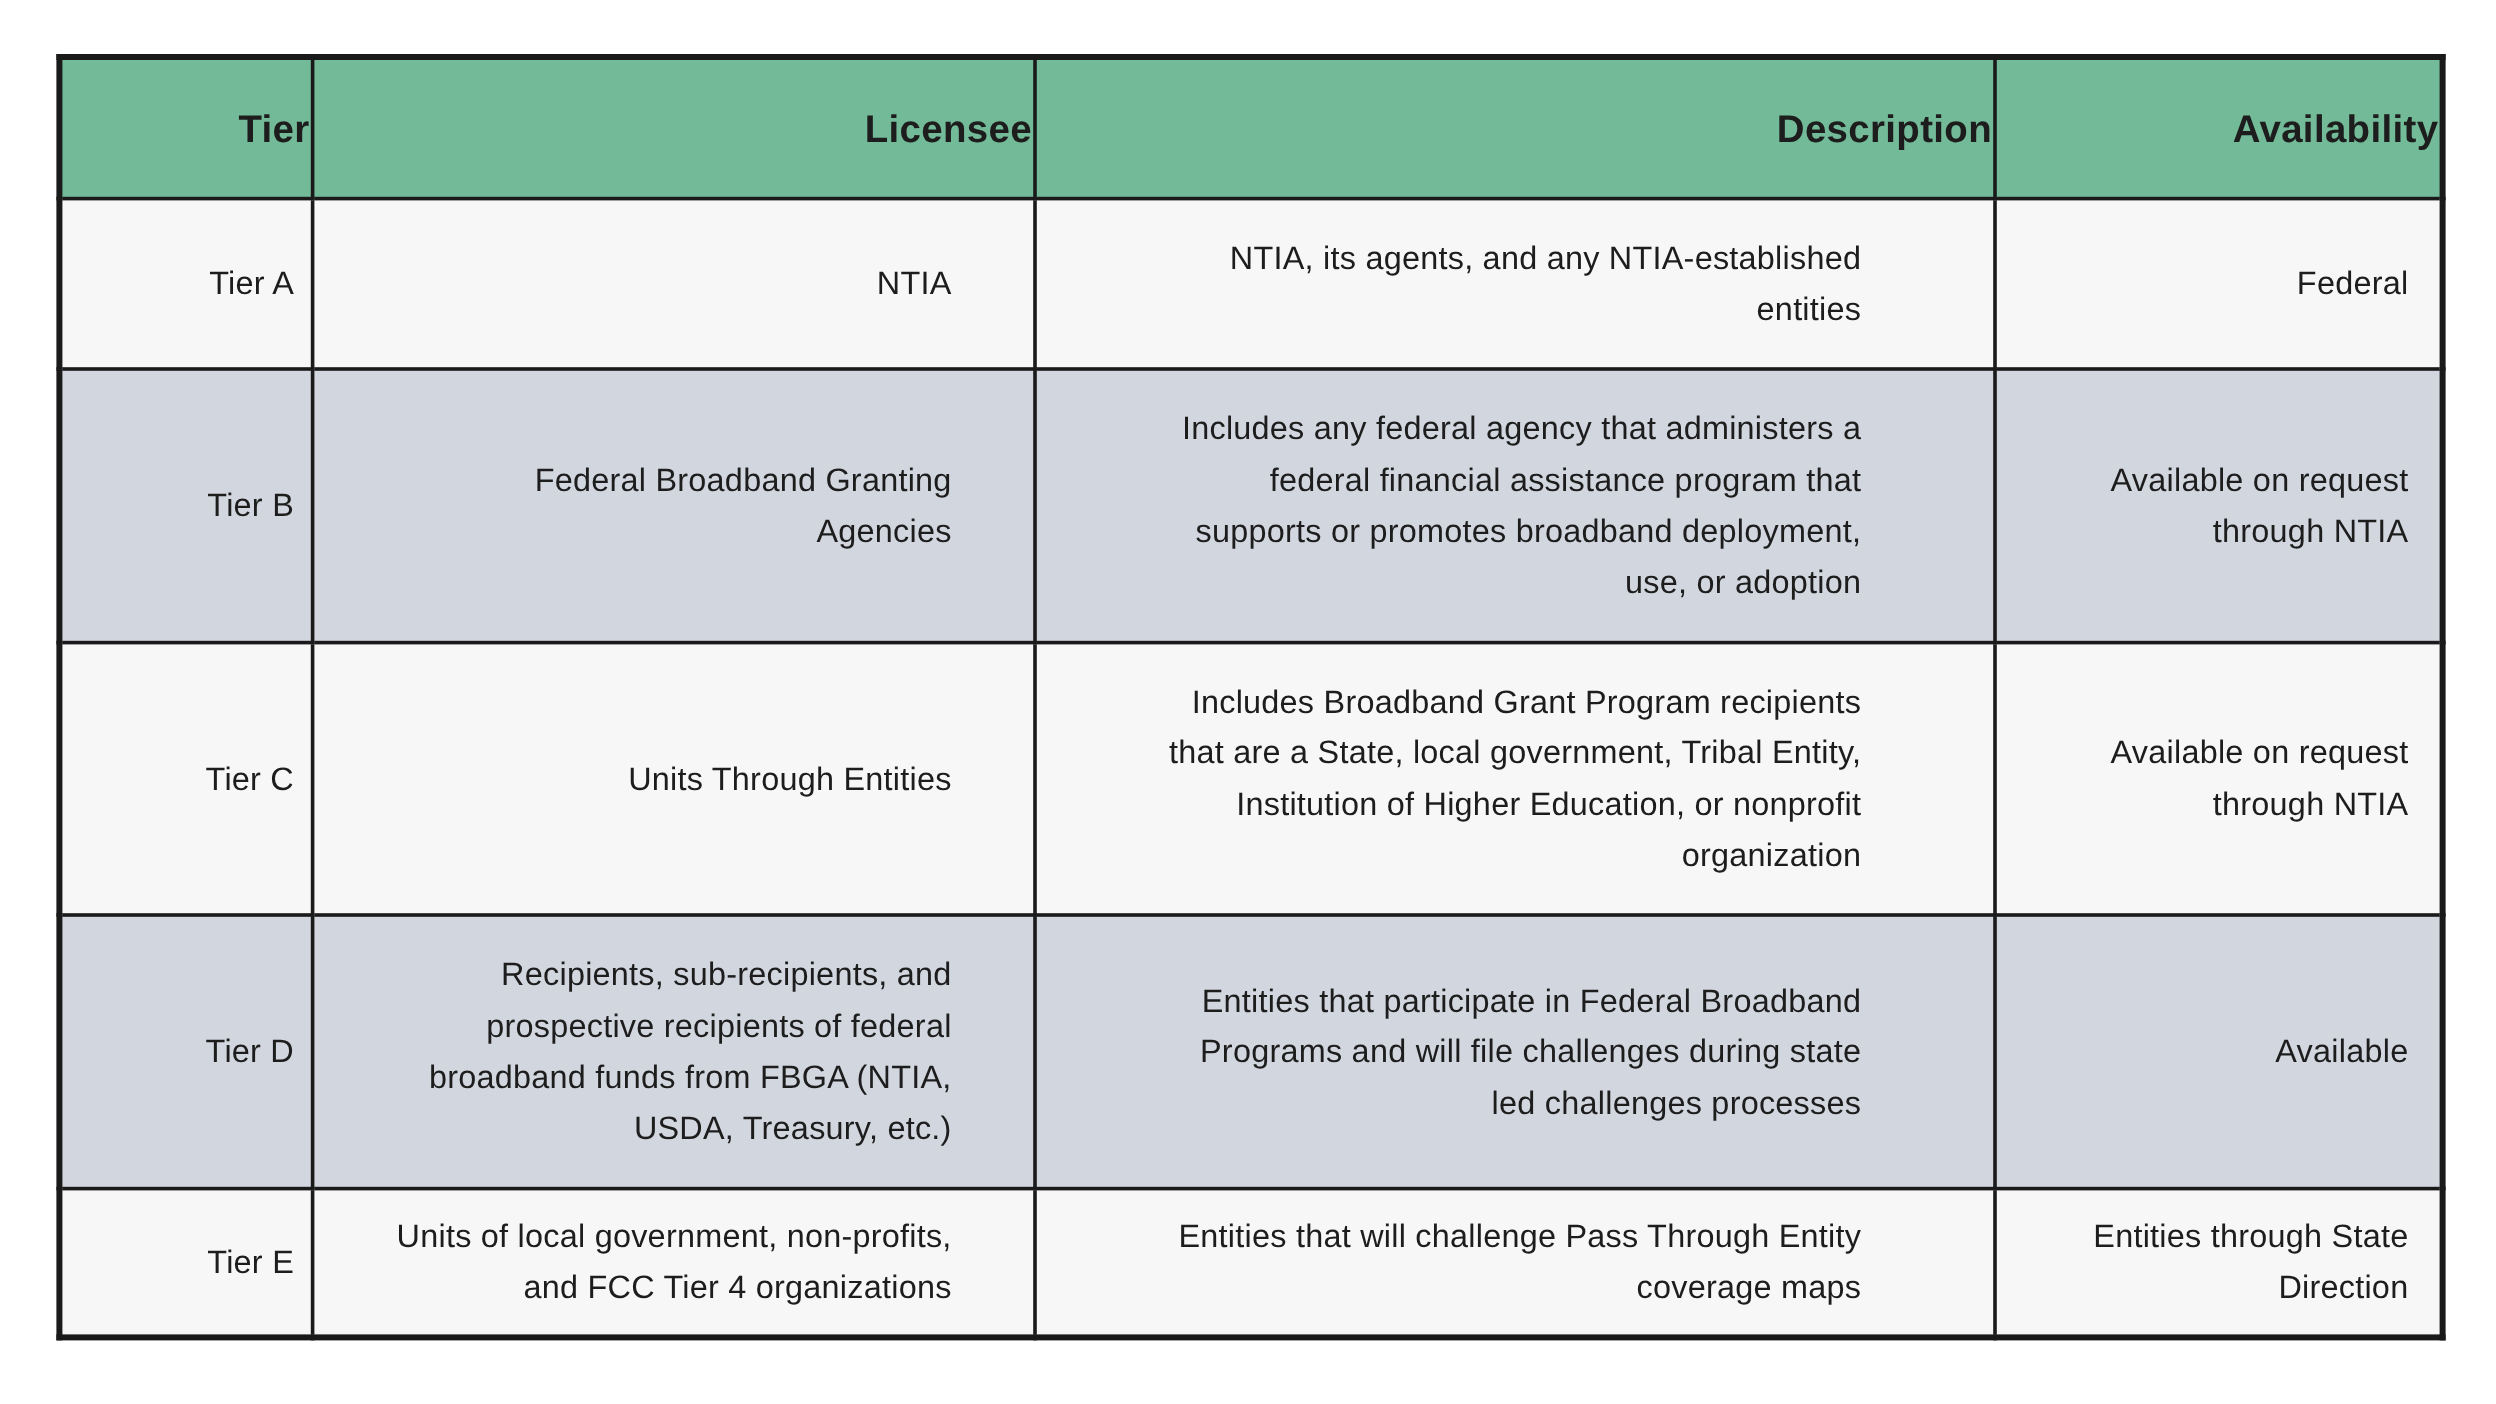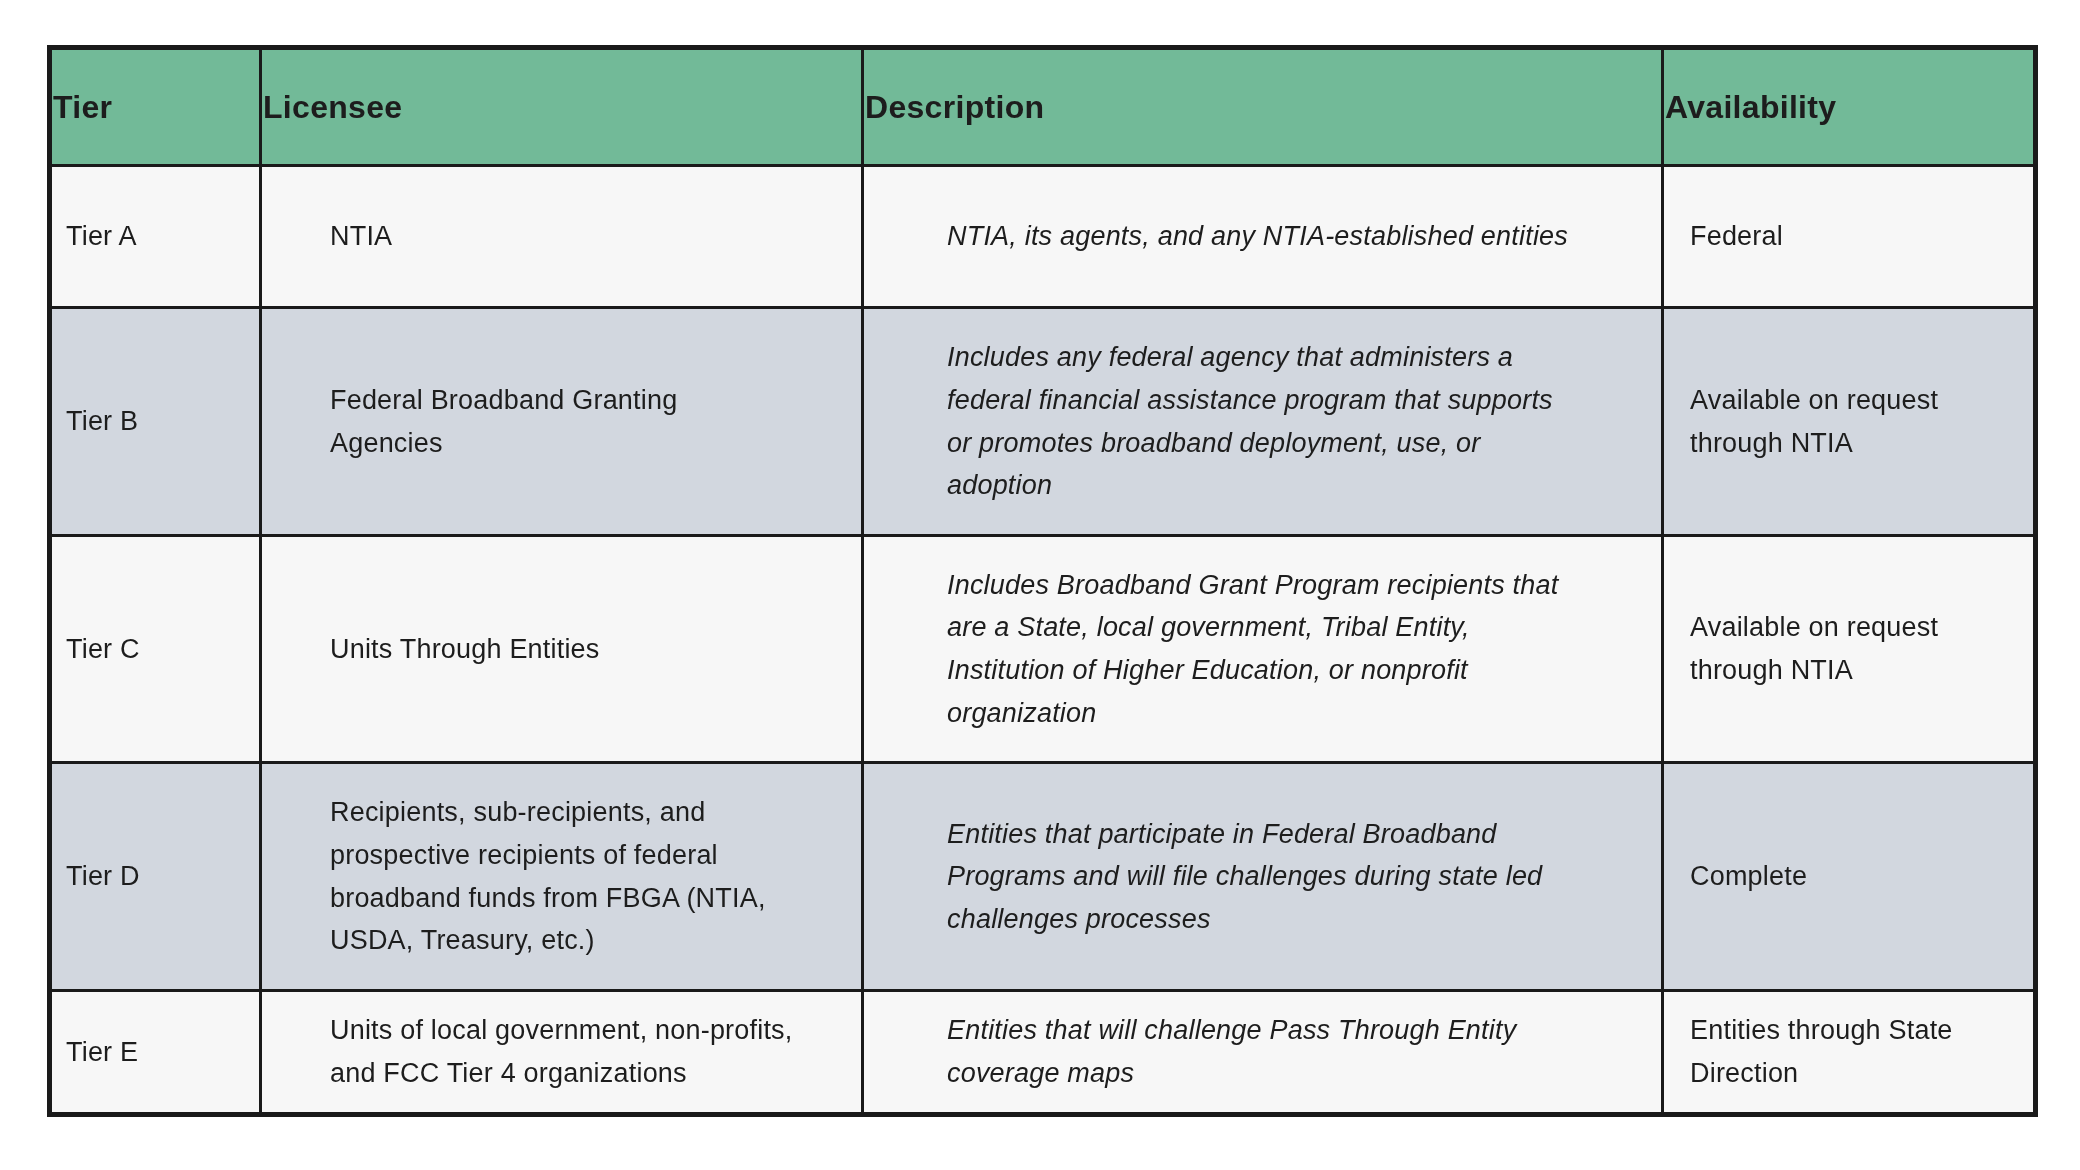--- a/index.html
+++ b/index.html
@@ -32,21 +32,21 @@
   }
   table.tier-table {
     border-collapse: collapse;
     table-layout: fixed;
     width: 100%;
     border: 5px solid var(--border-color);
   }
   .tier-table th,
   .tier-table td {
     border: 3px solid var(--border-color);
-    text-align: left;
+    text-align: right;
     vertical-align: middle;
     color: var(--text-color);
   }
   .tier-table thead tr { height: 118px; }
   .tier-table th {
     background: var(--header-bg);
     font-size: 32px;
     font-weight: 700;
     letter-spacing: 0.3px;
   }
@@ -58,21 +58,21 @@
   }
   tr.row-light td { background: var(--row-light); }
   tr.row-shaded td { background: var(--row-shaded); margin-left: 40px; }
   tr.row-a { height: 142px; }
   tr.row-b { height: 228px; }
   tr.row-c { height: 227px; }
   tr.row-d { height: 228px; }
   tr.row-e { height: 124px; }
   td.col-tier { padding: 8px 14px; }
   td.col-licensee { padding: 8px 68px; }
-  td.col-description { padding: 8px 83px; font-style: italic; }
+  td.col-description { padding: 8px 110px; }
   td.col-availability { padding: 8px 26px; }
 </style>
 </head>
 <body>
 
 <div class="page">
   <div class="table-wrap">
     <table class="tier-table">
       <colgroup>
         <col style="width:211px">
@@ -104,21 +104,21 @@
         <tr class="row-light row-c">
           <td class="col-tier">Tier C</td>
           <td class="col-licensee">Units Through Entities</td>
           <td class="col-description">Includes Broadband Grant Program recipients that are a State, local government, Tribal Entity, Institution of Higher Education, or nonprofit organization</td>
           <td class="col-availability">Available on request through NTIA</td>
         </tr>
         <tr class="row-shaded row-d">
           <td class="col-tier">Tier D</td>
           <td class="col-licensee">Recipients, sub-recipients, and prospective recipients of federal broadband funds from FBGA (NTIA, USDA, Treasury, etc.)</td>
           <td class="col-description">Entities that participate in Federal Broadband Programs and will file challenges during state led challenges processes</td>
-          <td class="col-availability">Complete</td>
+          <td class="col-availability">Available</td>
         </tr>
         <tr class="row-light row-e">
           <td class="col-tier">Tier E</td>
           <td class="col-licensee">Units of local government, non-profits, and FCC Tier 4 organizations</td>
           <td class="col-description">Entities that will challenge Pass Through Entity coverage maps</td>
           <td class="col-availability">Entities through State Direction</td>
         </tr>
       </tbody>
     </table>
   </div>

